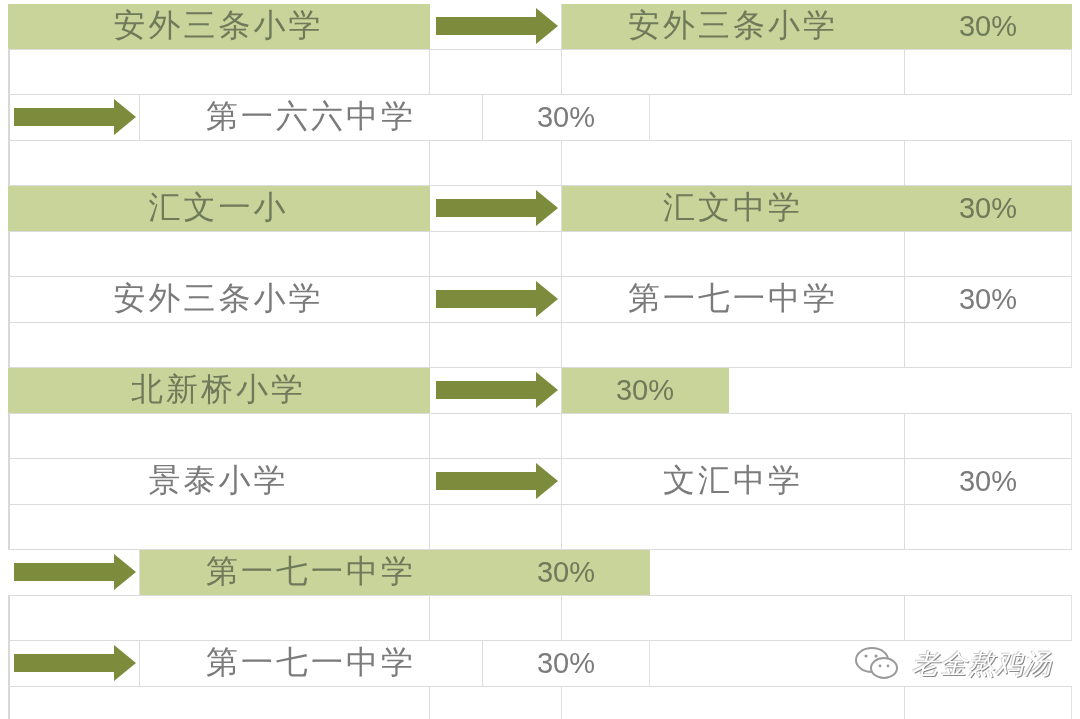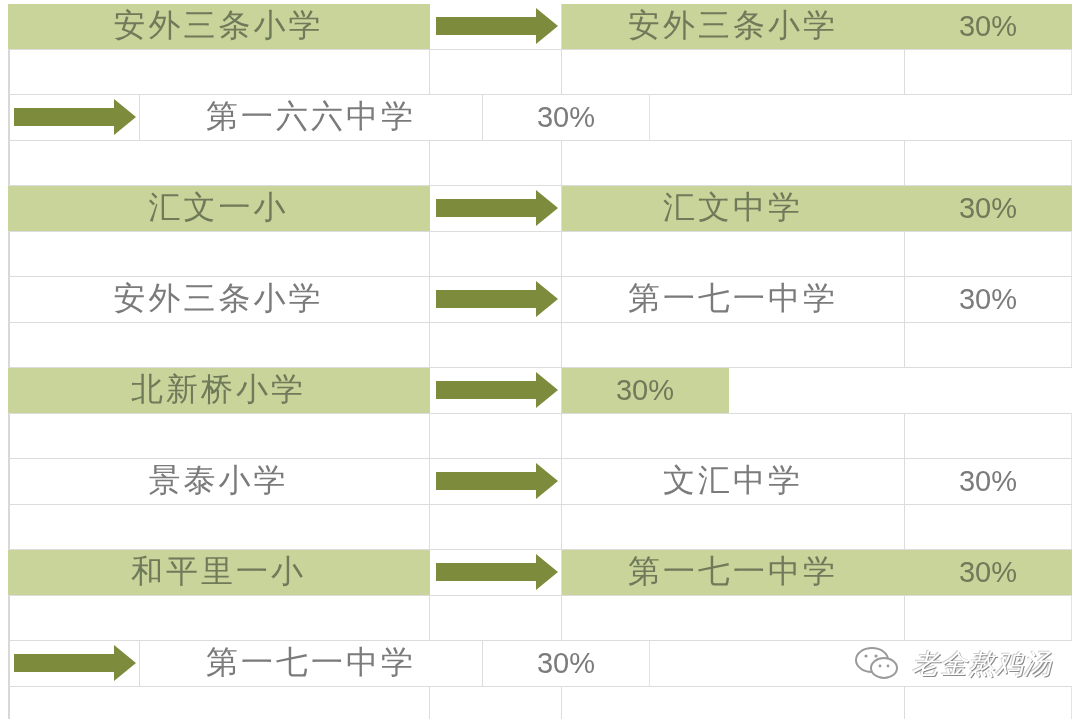--- a/index.html
+++ b/index.html
@@ -129,21 +129,20 @@
     <div class="cell c4 pct">30%</div>
   </div>
   <div class="row blank">
     <div class="cell c1"></div>
     <div class="cell c2"></div>
     <div class="cell c3"></div>
     <div class="cell c4"></div>
   </div>
 
   <div class="row hl">
-    <div class="cell c1">和平里一小</div>
     <div class="cell c2">
       <svg class="arrow" viewBox="0 0 124 36">
           <polygon points="2,9 102,9 102,0 124,18 102,36 102,27 2,27" fill="#7d8b3c"></polygon>
         </svg>
     </div>
     <div class="cell c3">第一七一中学</div>
     <div class="cell c4 pct">30%</div>
   </div>
   <div class="row blank">
     <div class="cell c1"></div>

